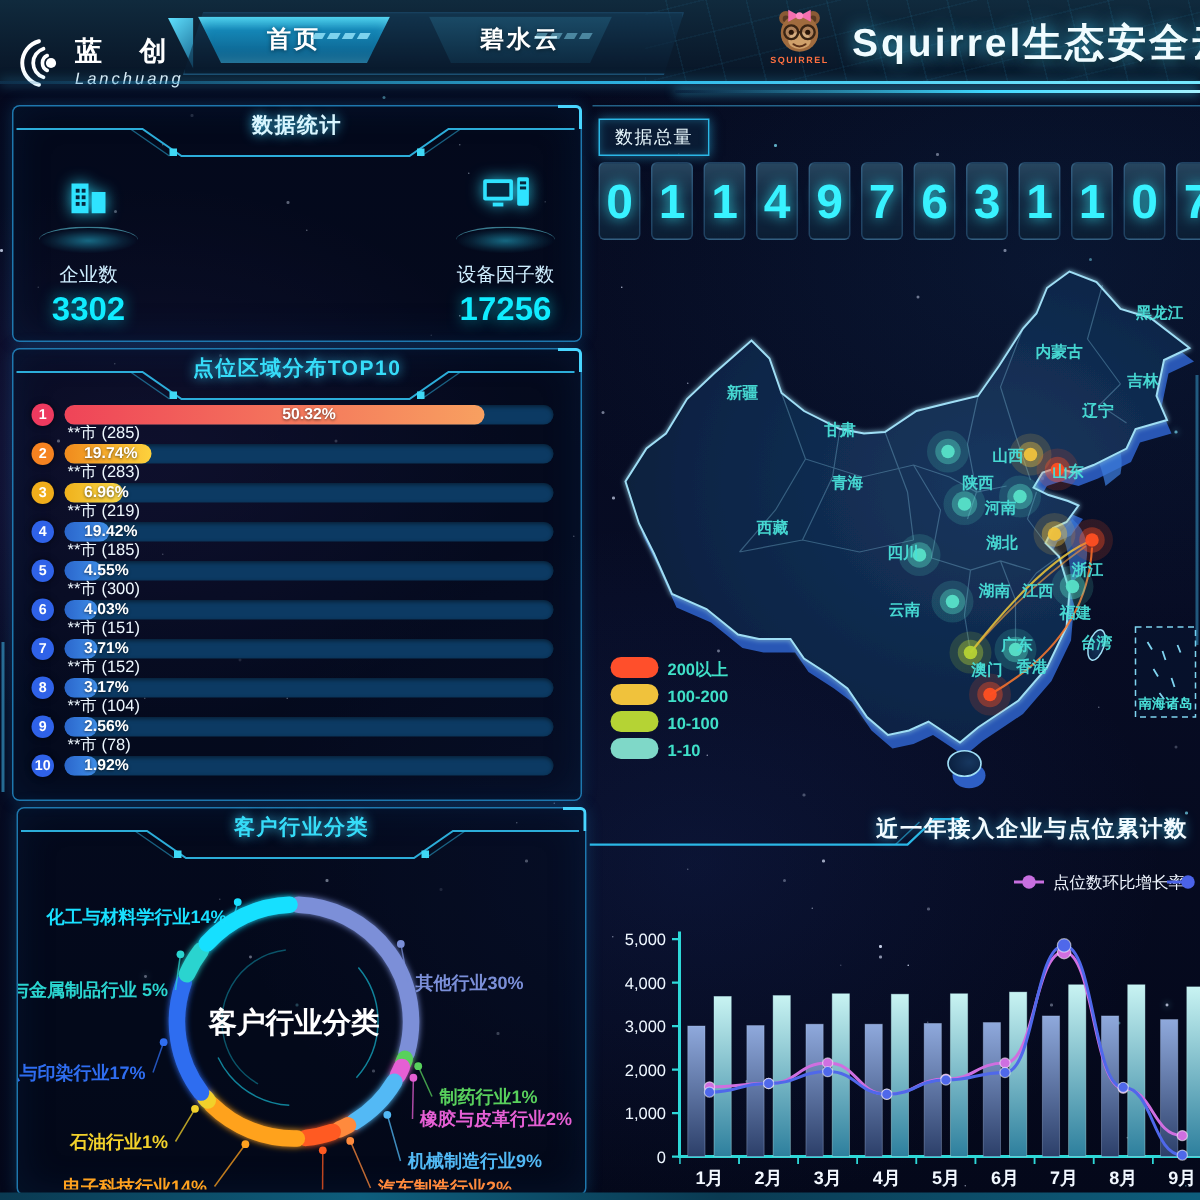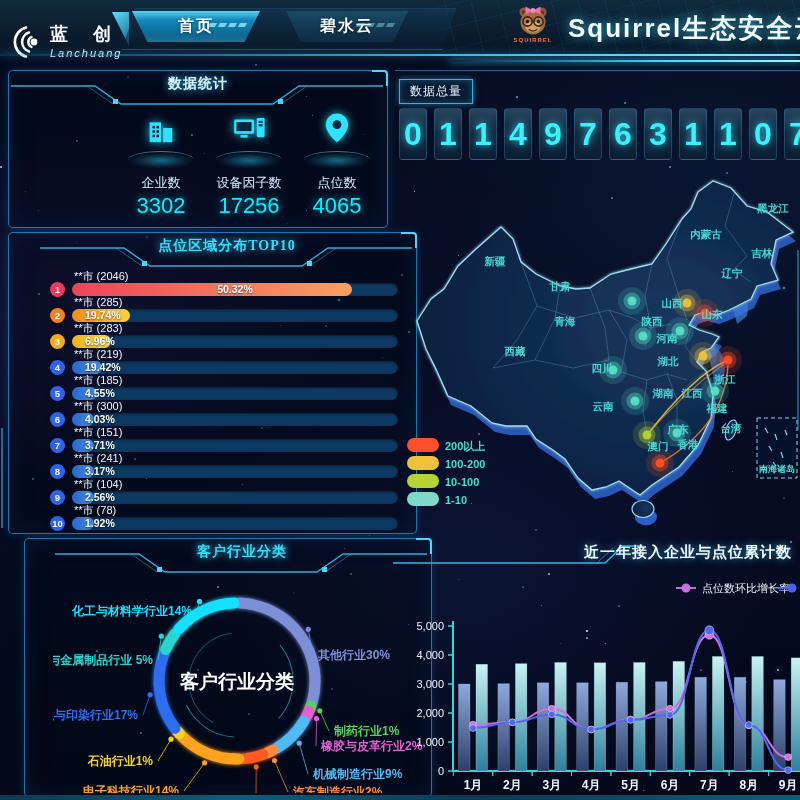--- a/index.html
+++ b/index.html
@@ -42,39 +42,39 @@
   .mascot-cap{font-size:6px;font-weight:bold;color:#ff7040;letter-spacing:1px;margin-top:-2px;}
   #main-title{position:absolute;left:568px;top:11px;font-size:26px;font-weight:900;letter-spacing:2px;
     white-space:nowrap;color:#f0fcff;text-shadow:0 0 12px rgba(70,215,255,.85),0 2px 3px rgba(0,0,0,.6);}
 
   
   .panel{position:absolute;border:1px solid rgba(35,140,200,.85);border-radius:5px;
     background:rgba(3,10,24,.42);
     box-shadow:0 0 10px rgba(25,130,195,.28), inset 0 0 26px rgba(15,70,130,.18);}
   .panel::before{content:'';position:absolute;right:-1px;top:-1px;width:14px;height:14px;
     border-top:2px solid #49d6ff;border-right:2px solid #49d6ff;border-radius:0 4px 0 0;}
-  .p-head{position:relative;height:34px;font-family:Liberation Serif, serif;}
+  .p-head{position:relative;height:34px;}
   .p-head svg{position:absolute;left:0;top:0;}
   .p-title{position:relative;text-align:center;font-size:14px;font-weight:bold;letter-spacing:1px;
     padding-top:4px;color:#d9f6ff;text-shadow:0 0 8px rgba(60,210,255,.9);}
   .cyan-title{color:#36dcf8;}
   #p-stats{left:8px;top:70px;width:378px;height:156px;}
-  #p-top10{left:8px;top:232px;width:378px;height:300px;padding-left:29px;}
-  #p-ind{left:24px;top:538px;width:378px;height:257px;padding-left:28px;}
+  #p-top10{left:8px;top:232px;width:378px;height:300px;}
+  #p-ind{left:11px;top:538px;width:378px;height:257px;}
 
   
-  #stats-grid{display:flex;justify-content:flex-end;padding:4px 6px 0;}
+  #stats-grid{display:flex;justify-content:space-between;padding:4px 6px 0;}
   .stat{width:88px;text-align:center;}
   .icon-wrap{position:relative;height:62px;}
   .icon-wrap svg{position:relative;z-index:2;margin-top:2px;filter:drop-shadow(0 0 5px rgba(47,227,255,.8));}
   .pedestal{position:absolute;left:50%;bottom:2px;transform:translateX(-50%);width:66px;height:17px;border-radius:50%;
     background:radial-gradient(closest-side,rgba(45,220,255,.45),rgba(45,220,255,.10) 70%,transparent);
     border-top:1px solid rgba(110,235,255,.5);}
   .stat-label{font-size:13px;color:#cfeeff;margin-top:3px;}
-  .stat-value{font-size:22px;font-weight:normal;color:#10ecff;text-shadow:0 0 10px rgba(16,236,255,.7);margin-top:1px;}
+  .stat-value{font-size:22px;font-weight:bold;color:#10ecff;text-shadow:0 0 10px rgba(16,236,255,.7);margin-top:1px;}
 
   
   #top10-rows{padding:3px 18px 0 12px;}
   .t-label{font-size:11px;color:#eef8ff;margin-left:24px;height:13px;line-height:13px;}
   .t-line{display:flex;align-items:center;height:13px;}
   .t-badge{width:15px;height:15px;border-radius:50%;font-size:9.5px;font-weight:bold;color:#fff;
     display:flex;align-items:center;justify-content:center;margin-right:7px;flex:none;box-shadow:0 0 4px rgba(0,0,0,.6);}
   .t-track{position:relative;flex:1;height:13px;border-radius:7px;background:#0c3a63;box-shadow:inset 0 1px 3px rgba(0,0,0,.5);}
   .t-fill{position:absolute;left:0;top:0;height:13px;border-radius:7px;}
   .t-pct{position:absolute;top:0;left:13px;font-size:10.5px;font-weight:bold;color:#fff;line-height:13px;text-shadow:0 1px 2px rgba(0,0,0,.6);white-space:nowrap;}
@@ -305,44 +305,35 @@
               <rect x="1.5" y="6" width="14" height="10" rx="1"></rect>
               <rect x="6" y="17" width="5" height="1.8"></rect>
               <rect x="3.2" y="7.8" width="10.6" height="6.4" fill="#06283f"></rect>
               <rect x="17.5" y="5" width="5.5" height="13.5" rx="0.8"></rect>
               <rect x="18.8" y="7" width="2.9" height="1.4" fill="#06283f"></rect>
               <rect x="18.8" y="9.4" width="2.9" height="1.4" fill="#06283f"></rect>
             </svg></div>
           <div class="stat-label">设备因子数</div>
           <div class="stat-value">17256</div>
         </div>
-        <div class="stat">
-          <div class="icon-wrap"><div class="pedestal"></div><svg width="34" height="34" viewBox="0 0 24 24" fill="#2fe3ff">
-              <path d="M12 1.8c-4.4 0-7.9 3.5-7.9 7.9 0 5.9 7.9 12.5 7.9 12.5s7.9-6.6 7.9-12.5c0-4.4-3.5-7.9-7.9-7.9z"></path>
-              <circle cx="12" cy="9.6" r="3.1" fill="#06283f"></circle>
-            </svg></div>
-          <div class="stat-label">点位数</div>
-          <div class="stat-value">4065</div>
-        </div>
       </div>
   </div>
 
   <div id="p-top10" class="panel">
     <div class="p-head">
       <svg class="head-deco" width="378" height="36">
           <path d="M2,15 H86 L112,33 H264 L290,15 H374" stroke="#2eb6e4" stroke-width="1.4" fill="none" opacity=".95"></path>
           <path d="M78,15 L104,33 M298,15 L272,33" stroke="#2eb6e4" stroke-width="1" fill="none" opacity=".5"></path>
           <rect x="104" y="28" width="5" height="5" fill="#3fd8f5"></rect>
           <rect x="269" y="28" width="5" height="5" fill="#3fd8f5"></rect>
         </svg>
       <div class="p-title cyan-title">点位区域分布TOP10</div>
     </div>
     <div id="top10-rows">
         <div class="t-row">
-          <div class="t-label">**市 (2046)</div>
           <div class="t-line">
             <div class="t-badge" style="background: rgb(238, 58, 95);">1</div>
             <div class="t-track t-center">
               <div class="t-fill" style="width: 280px; background: linear-gradient(90deg, rgb(239, 68, 88), rgb(248, 160, 96));"></div>
               <span class="t-pct">50.32%</span>
             </div>
           </div>
         </div>
         <div class="t-row">
           <div class="t-label">**市 (285)</div>
@@ -398,21 +389,21 @@
           <div class="t-label">**市 (151)</div>
           <div class="t-line">
             <div class="t-badge" style="background: rgb(47, 98, 232);">7</div>
             <div class="t-track">
               <div class="t-fill" style="width: 22px; background: linear-gradient(90deg, rgb(43, 102, 204), rgb(63, 143, 232));"></div>
               <span class="t-pct">3.71%</span>
             </div>
           </div>
         </div>
         <div class="t-row">
-          <div class="t-label">**市 (241)</div>
+          <div class="t-label">**市 (152)</div>
           <div class="t-line">
             <div class="t-badge" style="background: rgb(47, 98, 232);">8</div>
             <div class="t-track">
               <div class="t-fill" style="width: 22px; background: linear-gradient(90deg, rgb(43, 102, 204), rgb(63, 143, 232));"></div>
               <span class="t-pct">3.17%</span>
             </div>
           </div>
         </div>
         <div class="t-row">
           <div class="t-label">**市 (104)</div>

